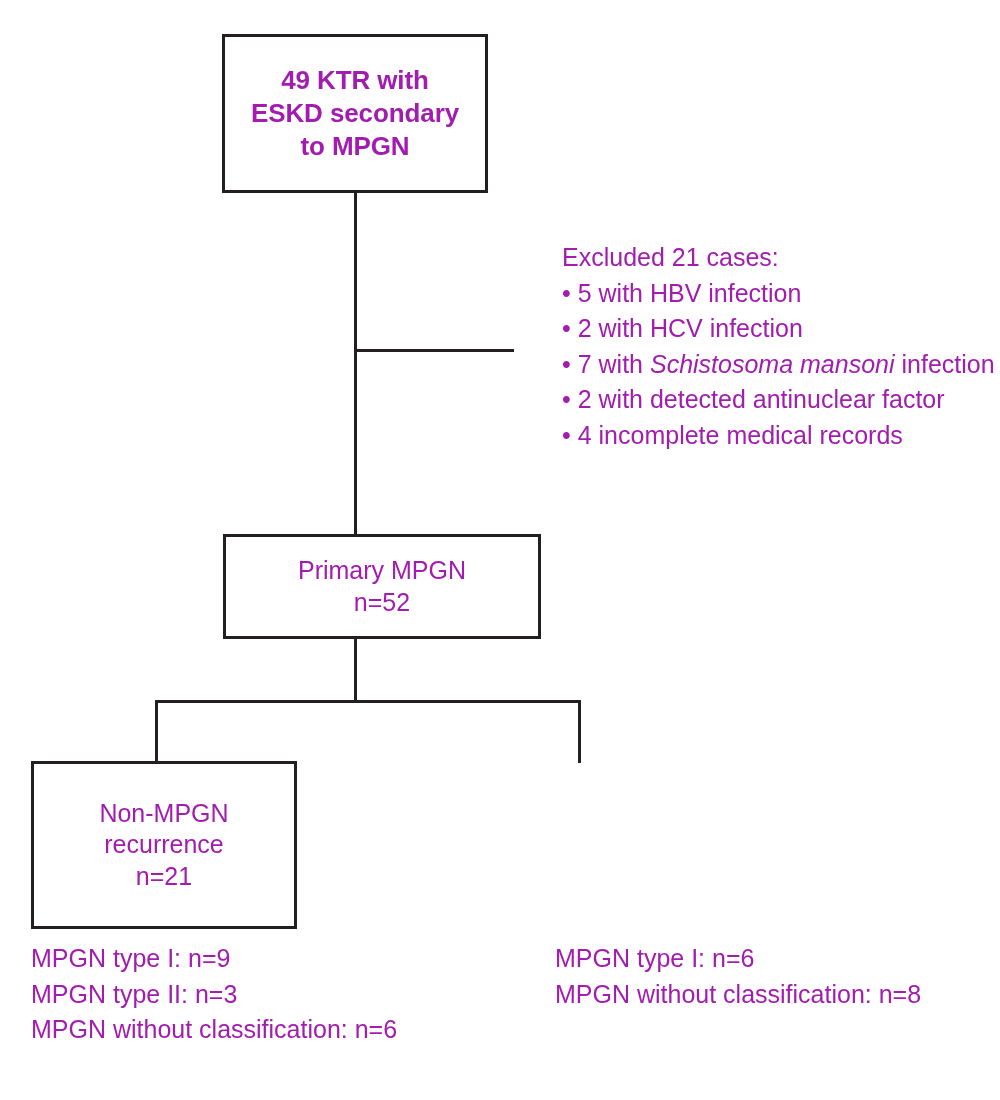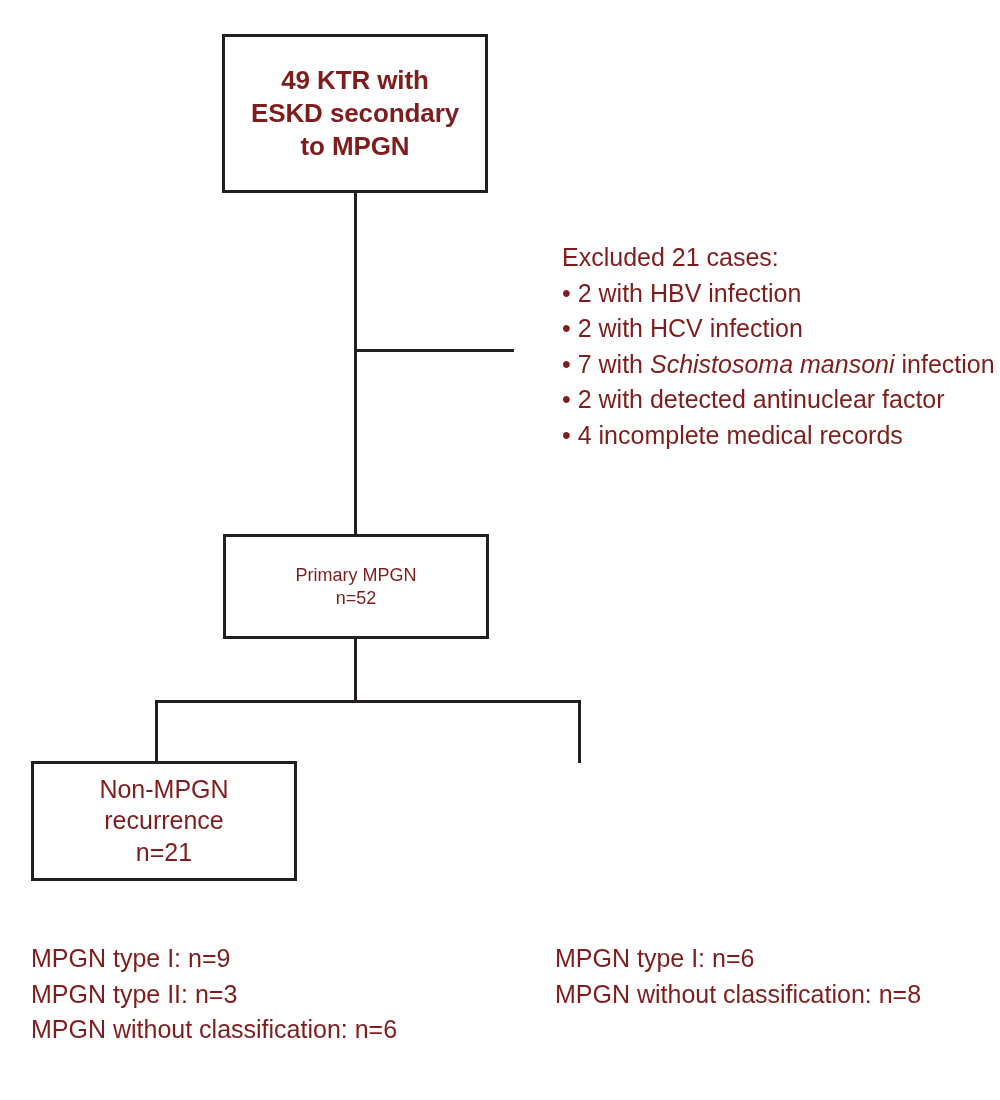--- a/index.html
+++ b/index.html
@@ -6,21 +6,21 @@
     margin: 0;
     padding: 0;
     background: #ffffff;
   }
   #canvas {
     position: relative;
     width: 1000px;
     height: 1100px;
     background: #ffffff;
     font-family: "Liberation Sans", sans-serif;
-    color: #7f1d1d;
+    color: #a21caf;
     overflow: hidden;
   }
 
   
   .node {
     position: absolute;
     box-sizing: border-box;
     border: 3px solid #231f20;
     background: #ffffff;
     display: flex;
@@ -35,27 +35,27 @@
 
   #node-top {
     left: 222px;  top: 34px;
     width: 266px; height: 159px;
     font-size: 26px;
     font-weight: bold;
     letter-spacing: -0.1px;
   }
   #node-primary {
     left: 223px;  top: 534px;
-    width: 266px; height: 105px;
-    font-size: 18px;
+    width: 318px; height: 105px;
+    font-size: 25px;
     font-weight: normal;
   }
   #node-nonrec {
     left: 31px;   top: 761px;
-    width: 266px; height: 120px;
+    width: 266px; height: 168px;
     font-size: 25px;
     font-weight: normal;
   }
   #node-postrec {
     left: 543px;  top: 761px;
     width: 266px; height: 158px;
     font-size: 25px;
     font-weight: normal;
   }
 
@@ -112,21 +112,21 @@
   <div class="conn v" id="conn-drop-right"></div>
 
   <div class="node" id="node-top">
     <span class="line">49 KTR with</span>
     <span class="line">ESKD secondary</span>
     <span class="line">to MPGN</span>
   </div>
 
   <div class="textblock" id="excl-block">
     <span class="excl-head">Excluded 21 cases:</span>
-    <span class="excl-item"><span>2 with HBV infection</span></span>
+    <span class="excl-item"><span>5 with HBV infection</span></span>
     <span class="excl-item"><span>2 with HCV infection</span></span>
     <span class="excl-item"><span>7 with </span><i>Schistosoma mansoni</i><span> infection</span></span>
     <span class="excl-item"><span>2 with detected antinuclear factor</span></span>
     <span class="excl-item"><span>4 incomplete medical records</span></span>
   </div>
 
   <div class="node" id="node-primary">
     <span class="line">Primary MPGN</span>
     <span class="line">n=52</span>
   </div>

